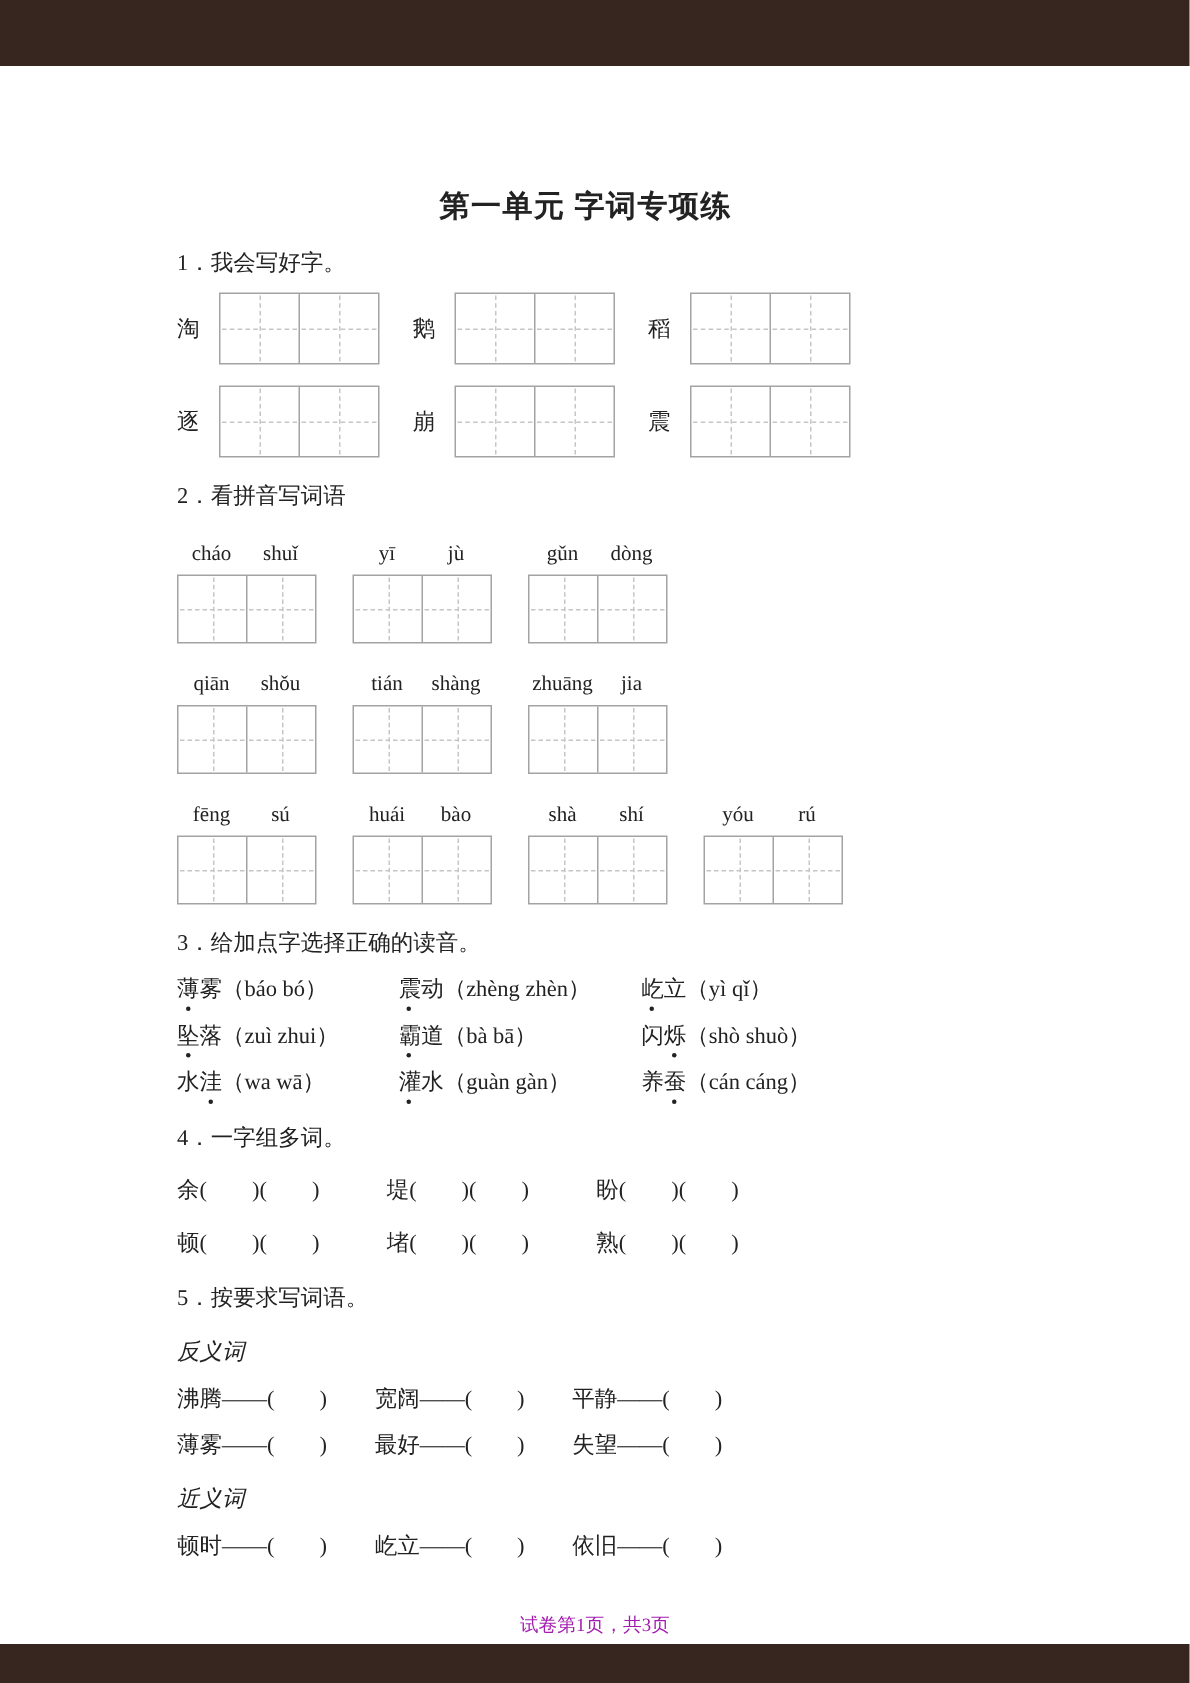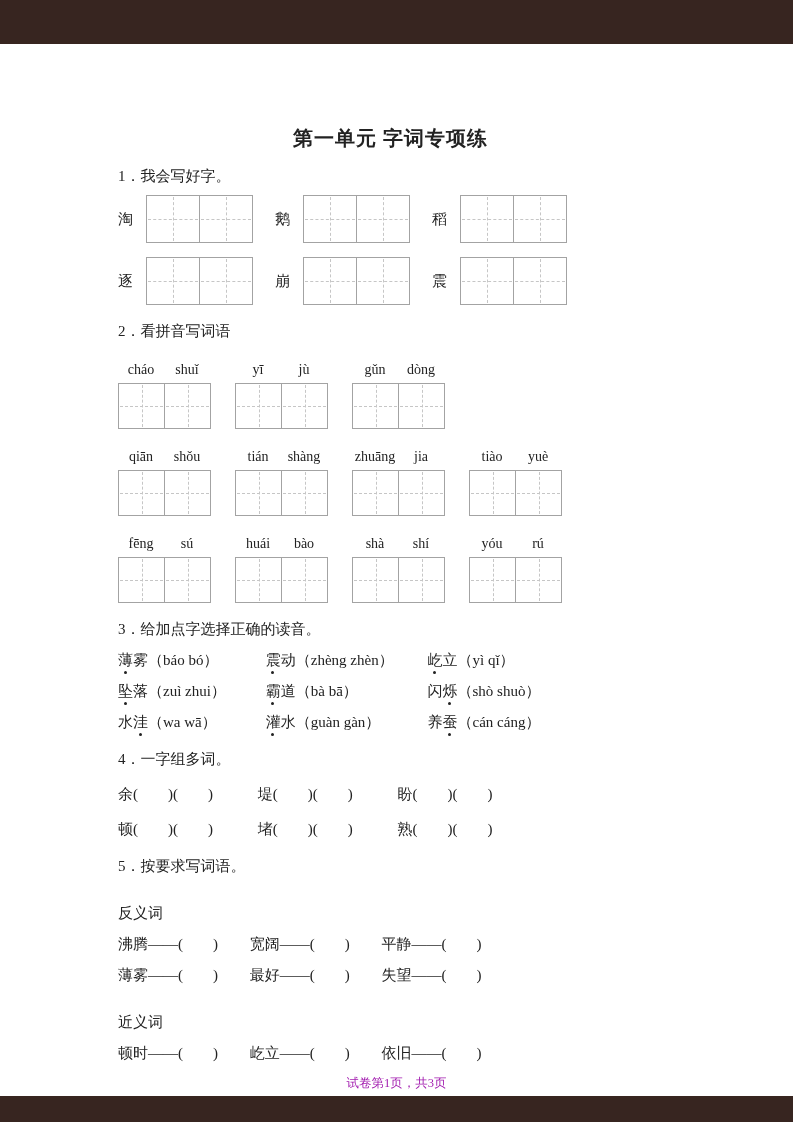--- a/index.html
+++ b/index.html
@@ -9,21 +9,21 @@
   }
   .bar{position:absolute;left:0;width:793px;background:#372520;}
   .bar.top{top:0;height:44px;}
   .bar.bottom{bottom:0;height:26px;}
   .page{position:absolute;top:44px;bottom:26px;left:0;right:0;
     padding:0 120px 0 118px;box-sizing:border-box;}
   .title{font-size:20px;font-weight:bold;text-align:center;
     margin:82px 10px 0 0;line-height:24px;letter-spacing:1px;}
   .heading{font-size:15px;line-height:21px;margin-top:16px;}
   .line{font-size:15px;line-height:22px;margin-top:9px;}
-  .subheading{font-size:15px;line-height:22px;margin-top:25px;}
+  .subheading{font-size:15px;line-height:22px;margin-top:14px;font-style:italic;}
 
   
   .wrow{display:flex;align-items:center;margin-top:8px;}
   .wrow + .wrow{margin-top:14px;}
   .wgroup{display:flex;align-items:center;margin-right:22px;}
   .wlabel{font-size:15px;margin-right:13px;}
   .wbox{display:flex;border:1px solid #a3a3a3;background:#fff;}
   .wcell{width:52px;height:46px;position:relative;}
   .wcell + .wcell{border-left:1px solid #a3a3a3;}
   .wcell::before{content:"";position:absolute;left:1px;right:1px;top:50%;border-top:1px dashed #c6c6c6;}
@@ -175,30 +175,20 @@
     <div class="pgroup">
       <div class="pylabels">
         <span>zhuāng</span>
         <span>jia</span>
       </div>
       <div class="pbox">
         <div class="pcell"></div>
         <div class="pcell"></div>
       </div>
     </div>
-    <div class="pgroup">
-      <div class="pylabels">
-        <span>tiào</span>
-        <span>yuè</span>
-      </div>
-      <div class="pbox">
-        <div class="pcell"></div>
-        <div class="pcell"></div>
-      </div>
-    </div>
   </div>
 
   <div class="prow">
     <div class="pgroup">
       <div class="pylabels">
         <span>fēng</span>
         <span>sú</span>
       </div>
       <div class="pbox">
         <div class="pcell"></div>

